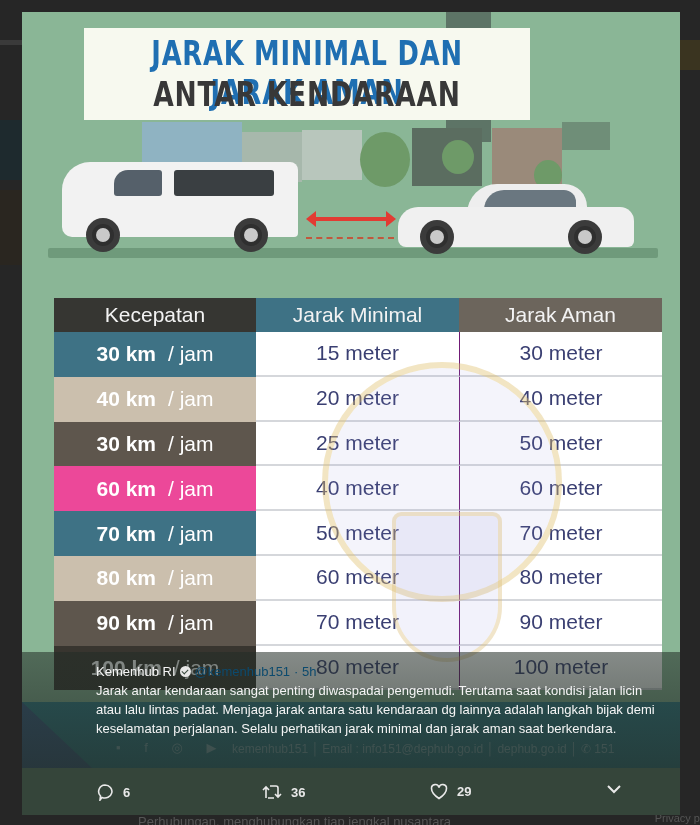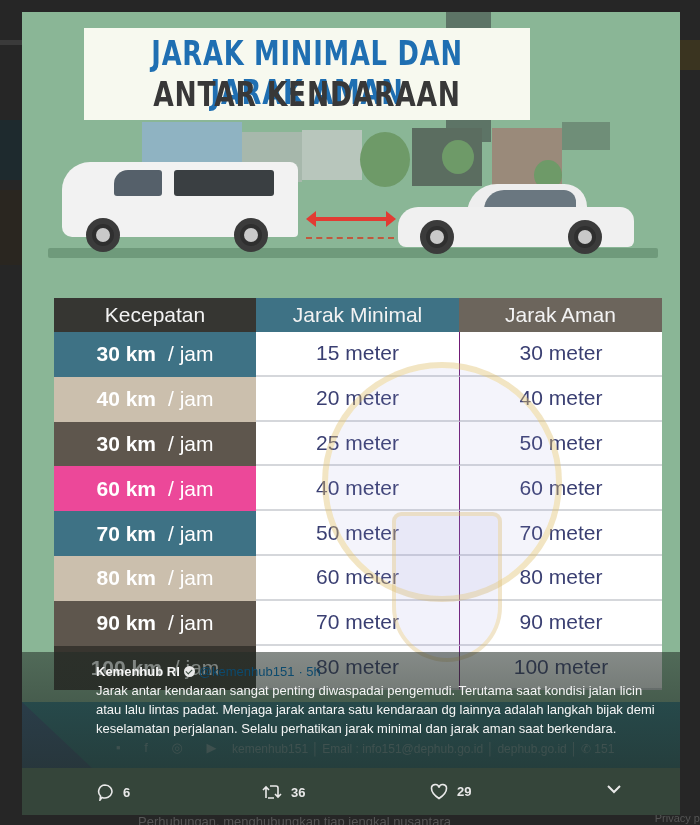--- a/index.html
+++ b/index.html
@@ -58,21 +58,21 @@
   
   .poster-footer{position:absolute;left:0;top:690px;width:658px;height:66px;background:#2f7f8e}
   .poster-footer-tri{position:absolute;left:0;top:690px;width:0;height:0;border-bottom:66px solid #3a5c8a;border-right:70px solid transparent}
   .pf-text{position:absolute;left:210px;top:730px;font-size:12px;color:#8fb8c2;white-space:nowrap}
   .pf-icons{position:absolute;left:94px;top:728px;font-size:13px;color:#8fb8c2;letter-spacing:10px}
 
   
   .overlay{position:absolute;left:0;top:640px;width:658px;height:116px;background:linear-gradient(rgba(34,44,38,0.55),rgba(34,44,38,0.78))}
   .tweet{position:absolute;left:74px;top:652px;width:560px;color:#f5f5f5}
   .tweet-head{font-size:13px;display:flex;align-items:center;gap:4px;white-space:nowrap}
-  .tweet-name{font-weight:bold}
+  .tweet-name{font-weight:normal}
   .verified{display:inline-block;width:11px;height:11px;border-radius:50%;background:#e8e8e8;position:relative}
   .verified::after{content:"";position:absolute;left:3px;top:2px;width:3px;height:5px;border:solid #3a4a3f;border-width:0 1.5px 1.5px 0;transform:rotate(45deg)}
   .tweet-handle{color:#0c4a6e}
   .tweet-body{margin-top:2px;font-size:13px;line-height:19px}
 
   
   .actions{position:absolute;left:0;top:756px;width:658px;height:47px;background:#35453a}
   .act{position:absolute;top:15px;display:flex;align-items:center;gap:9px;color:#e9e9e9;font-size:13px;font-weight:bold}
   .act svg{display:block}
 </style>

